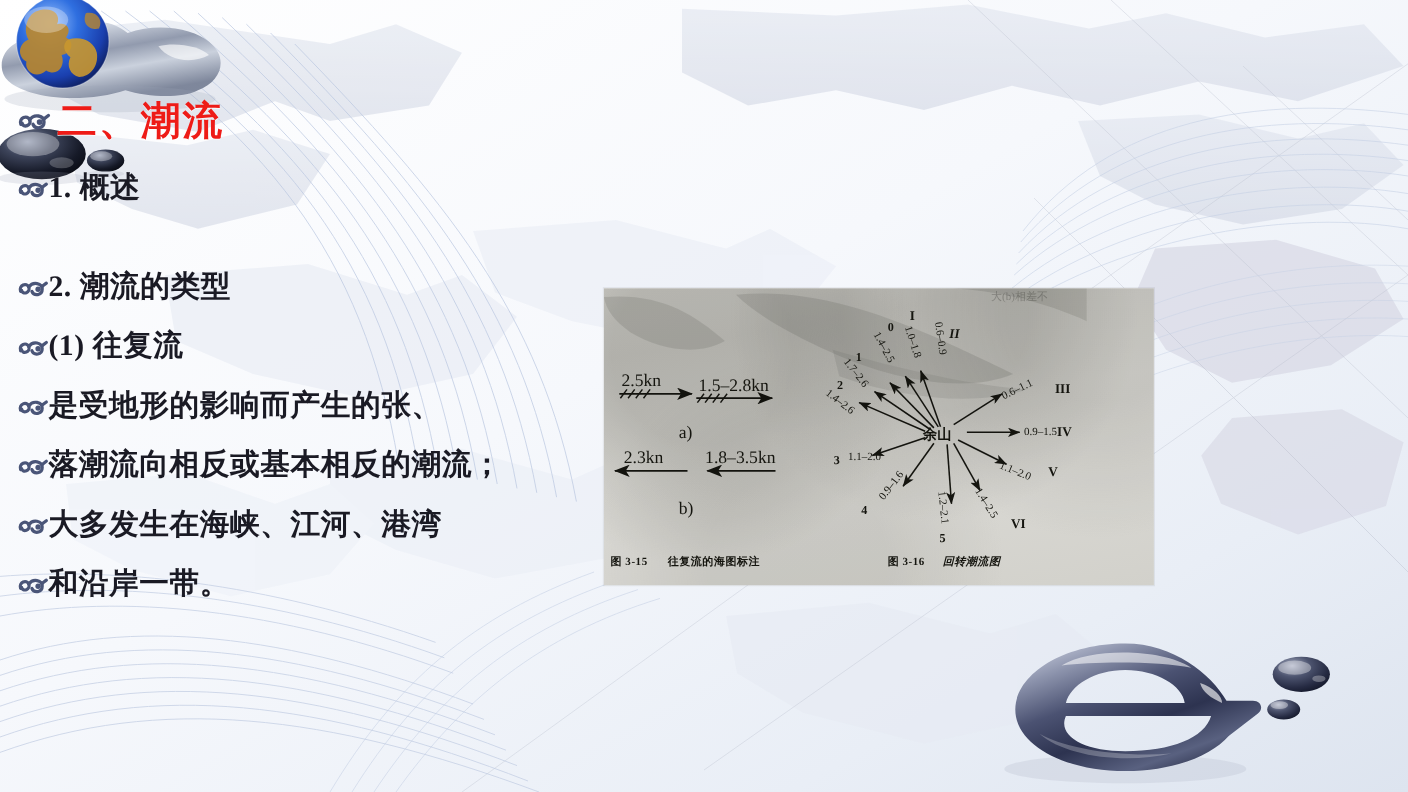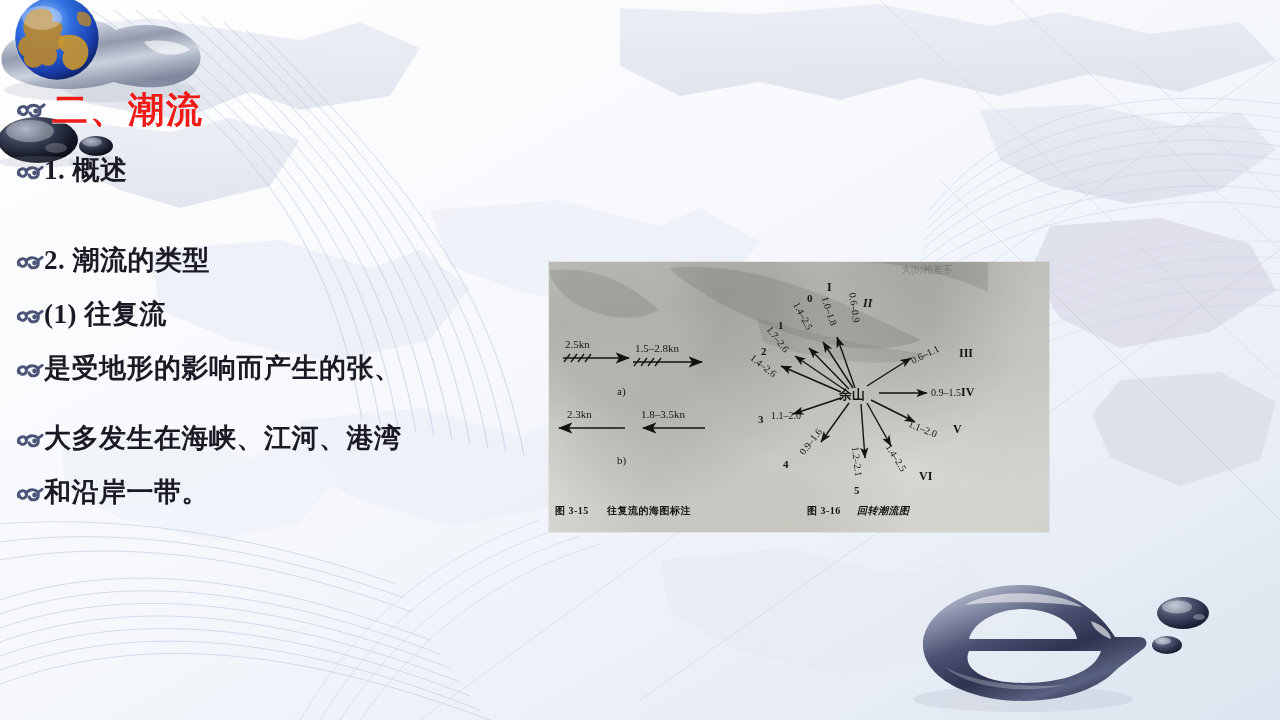--- a/index.html
+++ b/index.html
@@ -63,21 +63,21 @@
       radial-gradient(circle at 90% 8%, rgba(140,140,136,.22) 0 16%, rgba(0,0,0,0) 40%),
       radial-gradient(circle at 35% 92%, rgba(150,150,146,.16) 0 20%, rgba(0,0,0,0) 46%);
     mix-blend-mode:multiply;pointer-events:none;
   }
   .fig-label{
     position:absolute;
     font-family:"Liberation Serif","DejaVu Serif",serif;
     color:#15150f;white-space:nowrap;
   }
   .fl-s{font-size:10px;}
-  .fl-m{font-size:11px;}
+  .fl-m{font-size:16px;}
   .fl-cap{font-size:10px;font-weight:700;letter-spacing:.5px;}
   .fl-rom{font-size:12px;font-weight:700;}
   .fl-num{font-size:11px;font-weight:700;}
   .fl-ctr{font-size:13px;font-weight:700;}
   .fig-bleed{
     position:absolute;color:rgba(40,40,35,.30);font-size:10px;white-space:nowrap;
     font-family:"Liberation Serif",serif;
   }
 </style>
 </head>
@@ -314,20 +314,31 @@
           <path d="M13 14 C17 8 26 10 26 16 C26 22 18 23 16 18"></path>
           <path d="M26 13 L30 10"></path>
         </g>
         <circle cx="22" cy="16" r="2.6" fill="#4a5578"></circle>
       </svg>
       <div class="blt-text">是受地形的影响而产生的张、</div>
     </div>
 
     <div class="sp-c"></div>
 
+    <div class="blt-line">
+      <svg class="blt-icon" viewBox="0 0 32 32" xmlns="http://www.w3.org/2000/svg">
+        <g fill="none" stroke="#4a5578" stroke-width="3.1" stroke-linecap="round">
+          <path d="M5 18 C3 12 11 9 13 14 C15 19 7 22 6 17"></path>
+          <path d="M13 14 C17 8 26 10 26 16 C26 22 18 23 16 18"></path>
+          <path d="M26 13 L30 10"></path>
+        </g>
+        <circle cx="22" cy="16" r="2.6" fill="#4a5578"></circle>
+      </svg>
+      <div class="blt-text">落潮流向相反或基本相反的潮流；</div>
+    </div>
 
     <div class="sp-c"></div>
 
     <div class="blt-line">
       <svg class="blt-icon" viewBox="0 0 32 32" xmlns="http://www.w3.org/2000/svg">
         <g fill="none" stroke="#4a5578" stroke-width="3.1" stroke-linecap="round">
           <path d="M5 18 C3 12 11 9 13 14 C15 19 7 22 6 17"></path>
           <path d="M13 14 C17 8 26 10 26 16 C26 22 18 23 16 18"></path>
           <path d="M26 13 L30 10"></path>
         </g>

